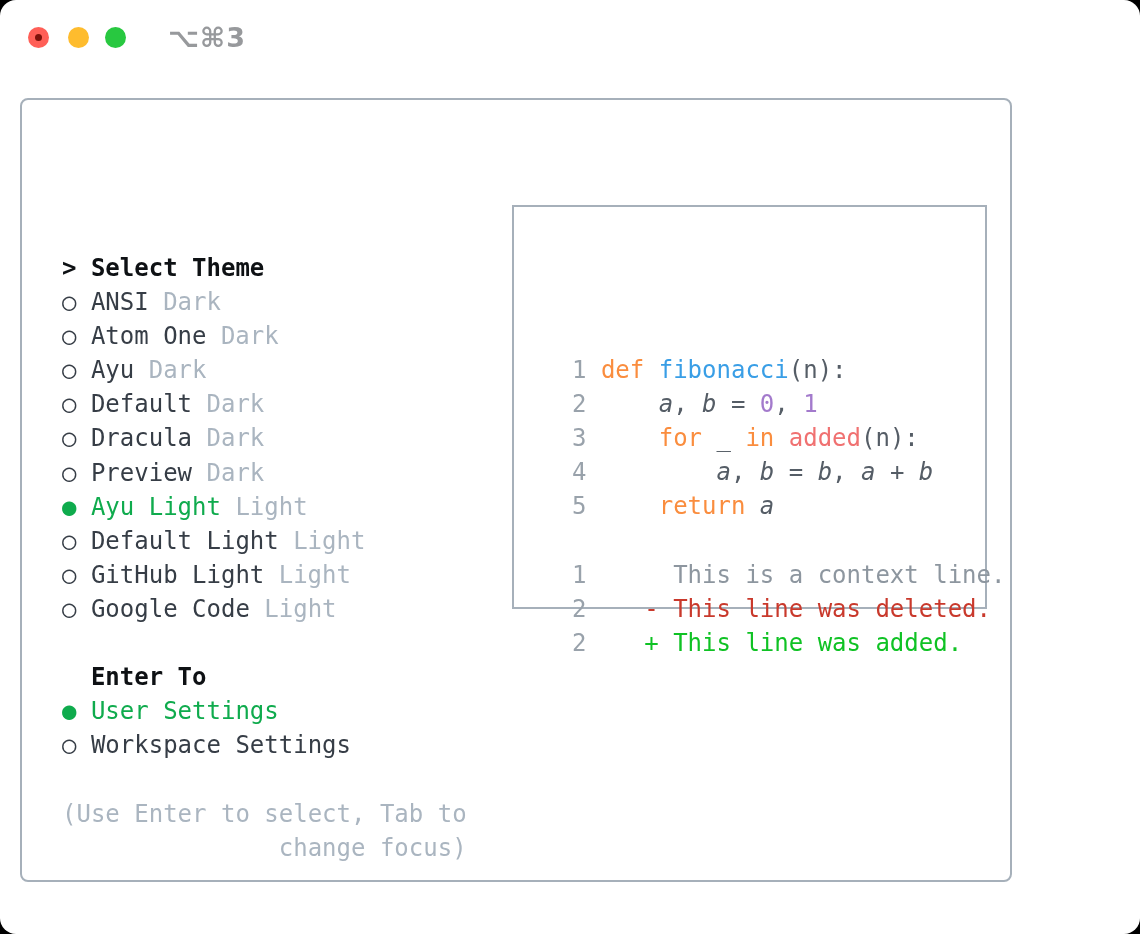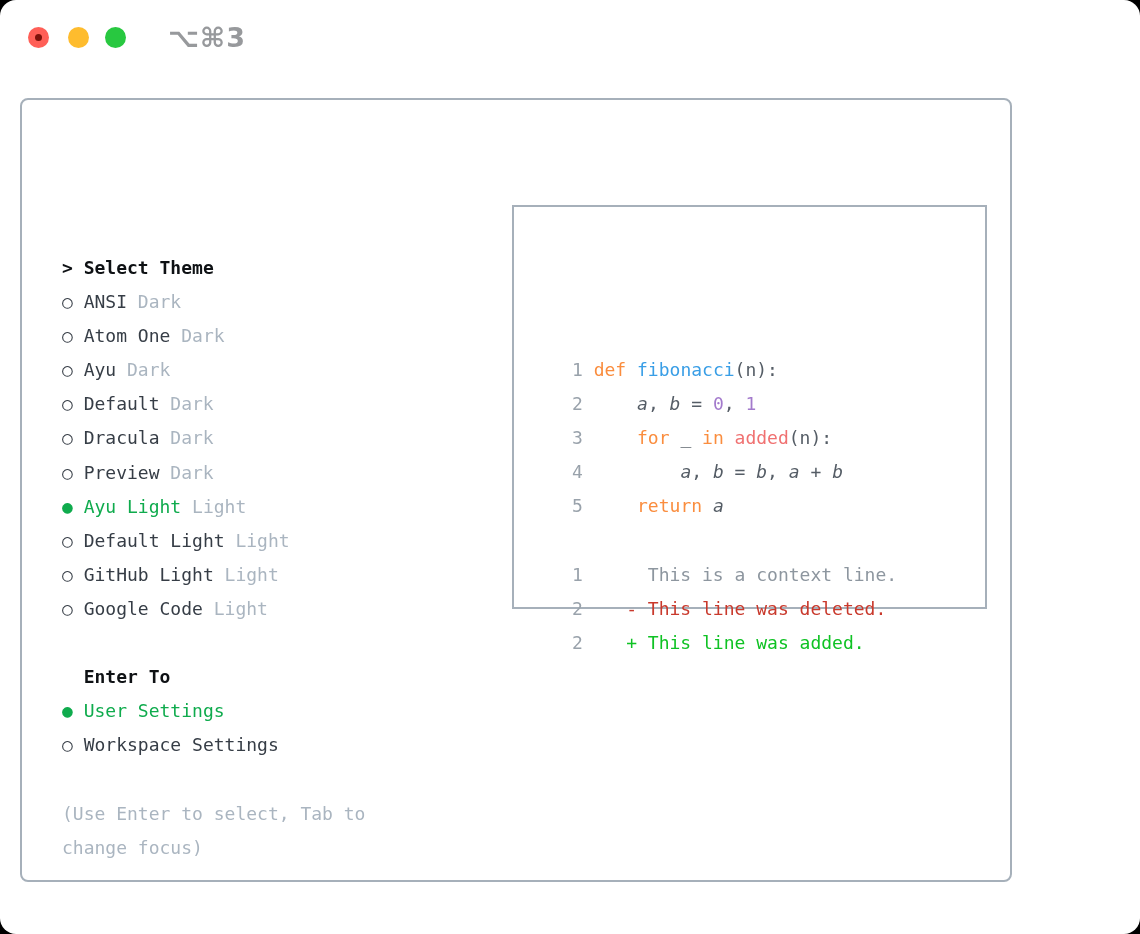--- a/index.html
+++ b/index.html
@@ -25,28 +25,28 @@
     position:absolute;left:168px;top:22px;
     font-family:"DejaVu Sans","Liberation Sans",sans-serif;
     font-size:27px;font-weight:bold;color:#97999c;letter-spacing:1px;
   }
   
   .panel{
     position:absolute;left:20px;top:98px;width:992px;height:784px;
     box-sizing:border-box;border:2px solid #a6b0ba;border-radius:8px;
     background:#fff;
   }
-  .row{height:34.1px;line-height:34.1px;white-space:pre;font-size:18px;color:#363d46;}
+  .row{height:34.1px;line-height:34.1px;white-space:pre;font-size:24px;color:#363d46;}
   .left-col{position:absolute;left:40px;top:151px;}
   .hdr{font-weight:bold;color:#0e1114;}
   .caret{display:inline-block;width:2ch;font-weight:bold;color:#0e1114;}
   .radio{display:inline-block;width:2ch;color:#363d46;}
   .suffix{color:var(--muted);margin-left:1ch;}
   .apply-header{padding-left:2ch;}
-  .help{color:var(--muted);}
+  .help{color:var(--muted);text-align:right;}
   .theme-row.selected .radio,
   .theme-row.selected .name,
   .apply-row.selected .radio,
   .apply-row.selected .name{color:var(--green);}
   
   .preview-hdr{position:absolute;left:500px;top:151px;font-weight:bold;color:#0e1114;}
   .preview-box{
     position:absolute;left:490px;top:105px;width:475px;height:404px;
     box-sizing:border-box;border:2px solid #a6b0ba;background:#fff;
   }

